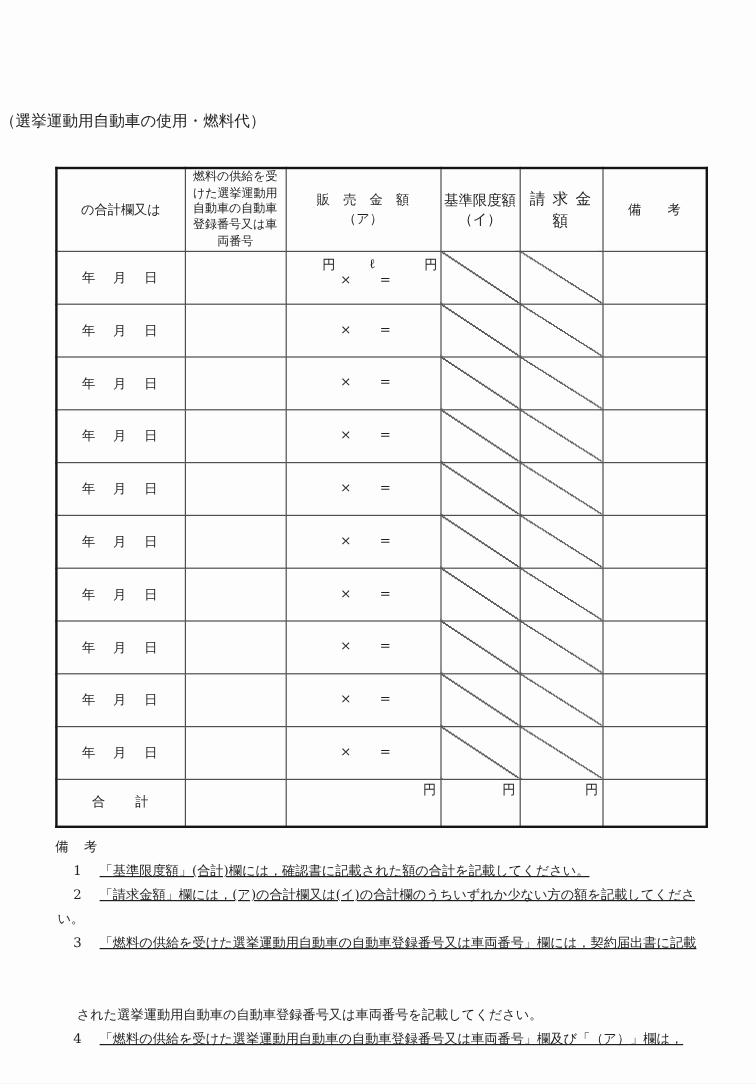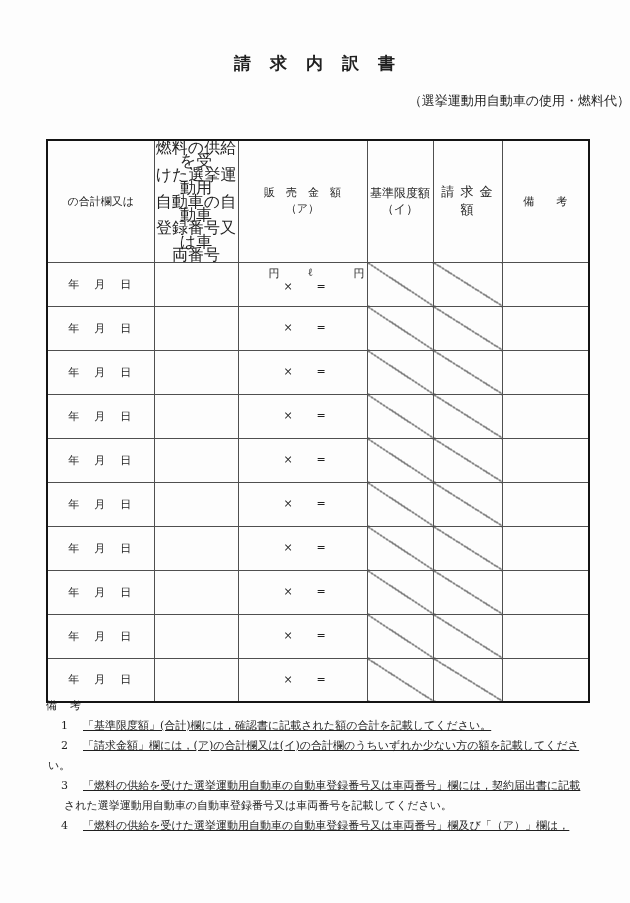--- a/index.html
+++ b/index.html
@@ -16,21 +16,21 @@
     overflow:hidden;
   }
   .doc-title {
     position:absolute; top:52px; left:0; width:100%;
     text-align:center;
     font-size:17px; font-weight:bold;
     letter-spacing:1px;
   }
   .doc-subtitle {
     position:absolute; top:92px; left:0; width:100%;
-    text-align:right;
+    text-align:left;
     font-size:13px;
   }
   table.invoice {
     position:absolute; left:46px; top:139px;
     width:542px;
     border-collapse:collapse;
     table-layout:fixed;
     font-size:11px;
   }
   table.invoice td, table.invoice th {
@@ -39,21 +39,21 @@
     font-weight:normal;
     vertical-align:middle;
     text-align:center;
   }
   table.invoice { border:2px solid #141414; }
   table.invoice tr.header-row { height:69px; }
   table.invoice tr.data-row { height:44px; }
   table.invoice tr.total-row { height:40px; }
 
   .h-vehicle {
-    font-size:16px; line-height:13.4px;
+    font-size:10px; line-height:13.4px;
     text-align:left; padding:2px 5px;
     white-space:pre-line;
   }
   .h-two-line { line-height:16px; }
   .h-limit { font-size:12px; line-height:16px; }
   .h-billing { font-size:13px; letter-spacing:1px; }
 
   .c-date {
     text-align:right; padding-right:7px;
     letter-spacing:2px;
@@ -83,29 +83,28 @@
 
   .notes {
     position:absolute; left:46px; top:696px; width:560px;
     font-size:11px; line-height:20px;
     white-space:nowrap;
   }
   .notes-heading { letter-spacing:1px; }
   .note-first { padding-left:15px;text-decoration:underline; }
   .note-num { display:inline-block; width:22px; }
   .cont-flush  { padding-left:2px; }
-  .cont-indent { padding-left:18px; }
+  .cont-indent { padding-left:18px;margin-top:40px; }
   .cont-small  { padding-left:8px; }
 </style>
 </head>
 <body>
 
 <div class="page">
 
-  <div class="doc-title">請　求　内　訳　書</div>
   <div class="doc-subtitle">（選挙運動用自動車の使用・燃料代）</div>
 
   <table class="invoice">
     <colgroup>
       <col style="width:107px">
       <col style="width:84px">
       <col style="width:129px">
       <col style="width:66px">
       <col style="width:69px">
       <col style="width:87px">
@@ -281,20 +280,34 @@
           <div class="amt-ops ops-mid">
             <span class="op-x">×</span>
             <span class="op-eq">=</span>
           </div>
         </div>
       </td>
       <td class="diag"></td>
       <td class="diag"></td>
       <td></td>
     </tr>
+        <tr class="total-row">
+      <td class="c-total">合　　計</td>
+      <td></td>
+      <td class="pos">
+        <span class="unit-tr">円</span>
+      </td>
+      <td class="pos">
+        <span class="unit-tr">円</span>
+      </td>
+      <td class="pos">
+        <span class="unit-tr">円</span>
+      </td>
+      <td></td>
+    </tr>
   </tbody>
     </table>
 
   <div class="notes">
     <div class="notes-heading">備　考</div>
     <div class="note-first">
       <span class="note-num">1</span><span>「基準限度額」(合計)欄には，確認書に記載された額の合計を記載してください。</span>
     </div>
     <div class="note-first">
       <span class="note-num">2</span><span>「請求金額」欄には，(ア)の合計欄又は(イ)の合計欄のうちいずれか少ない方の額を記載してくださ</span>

